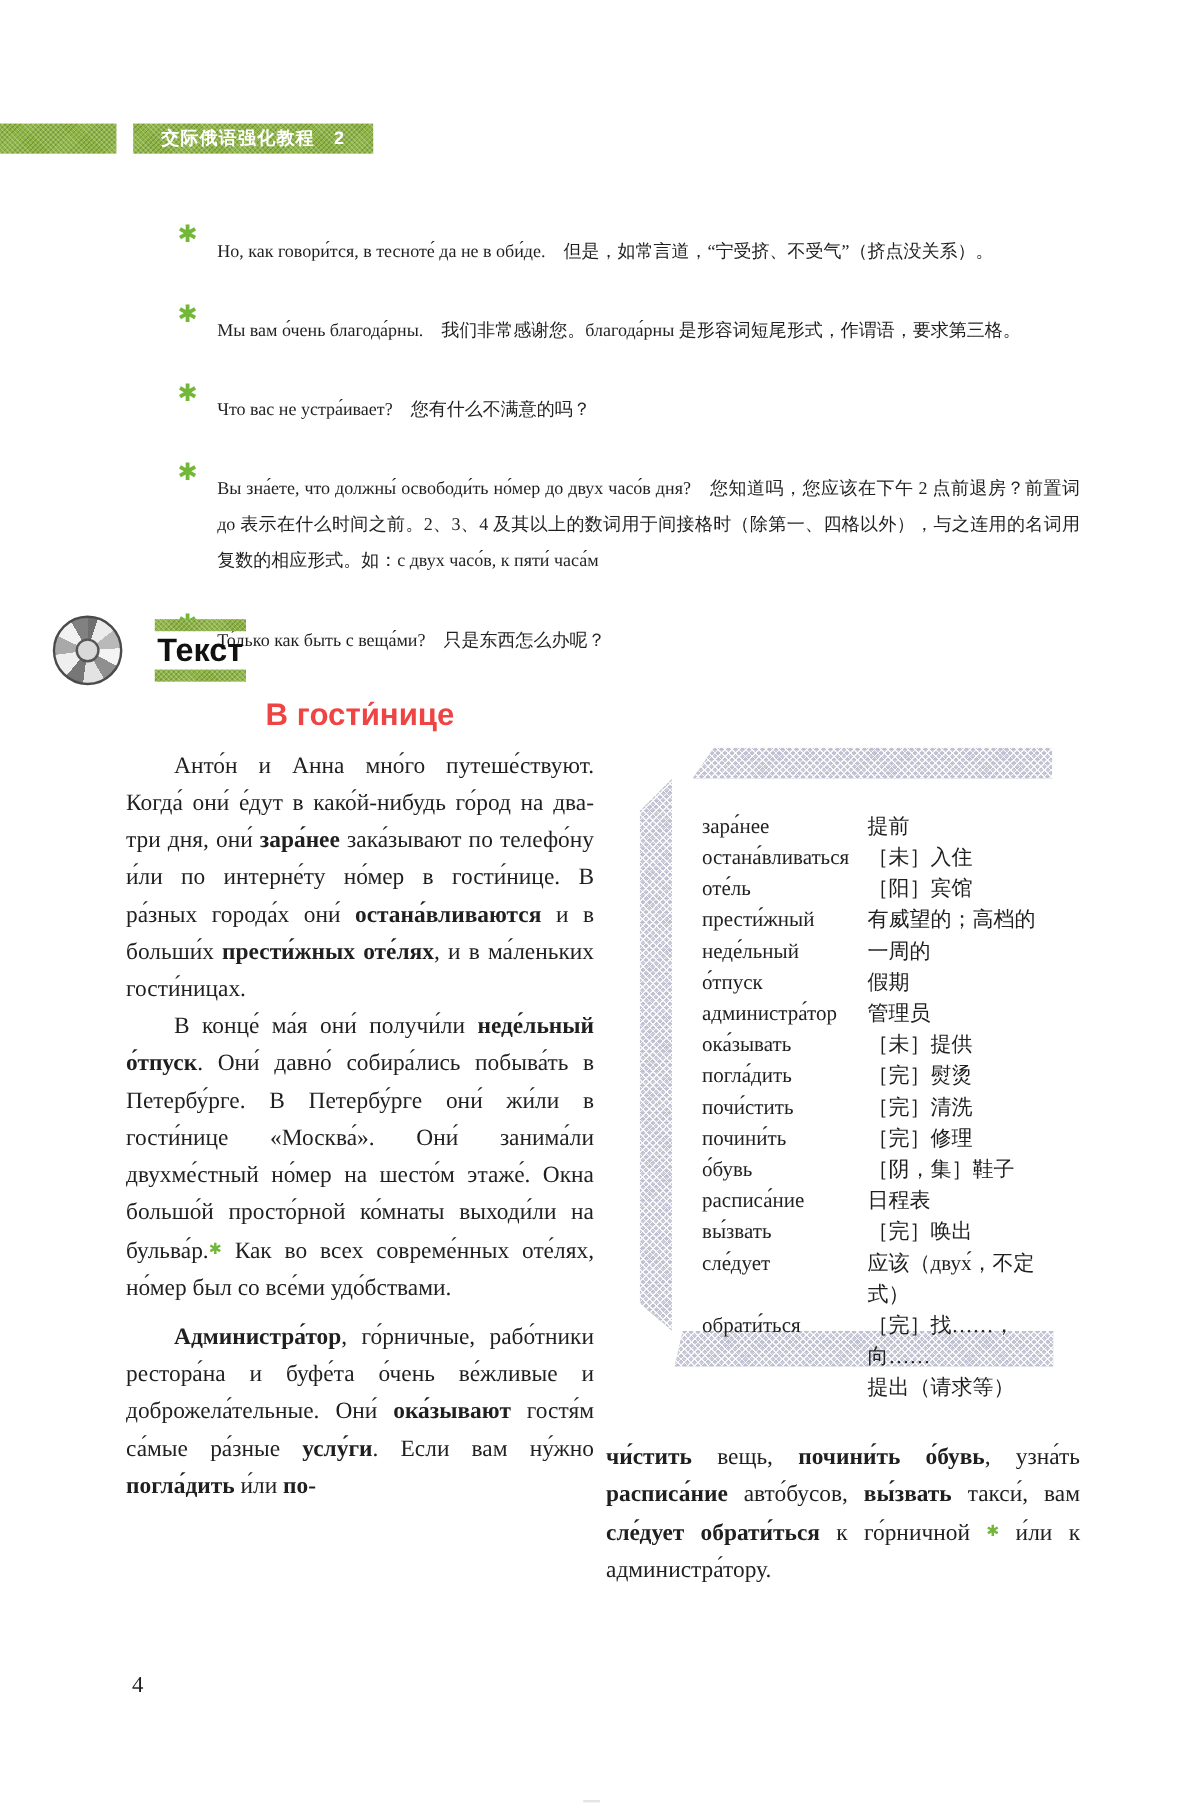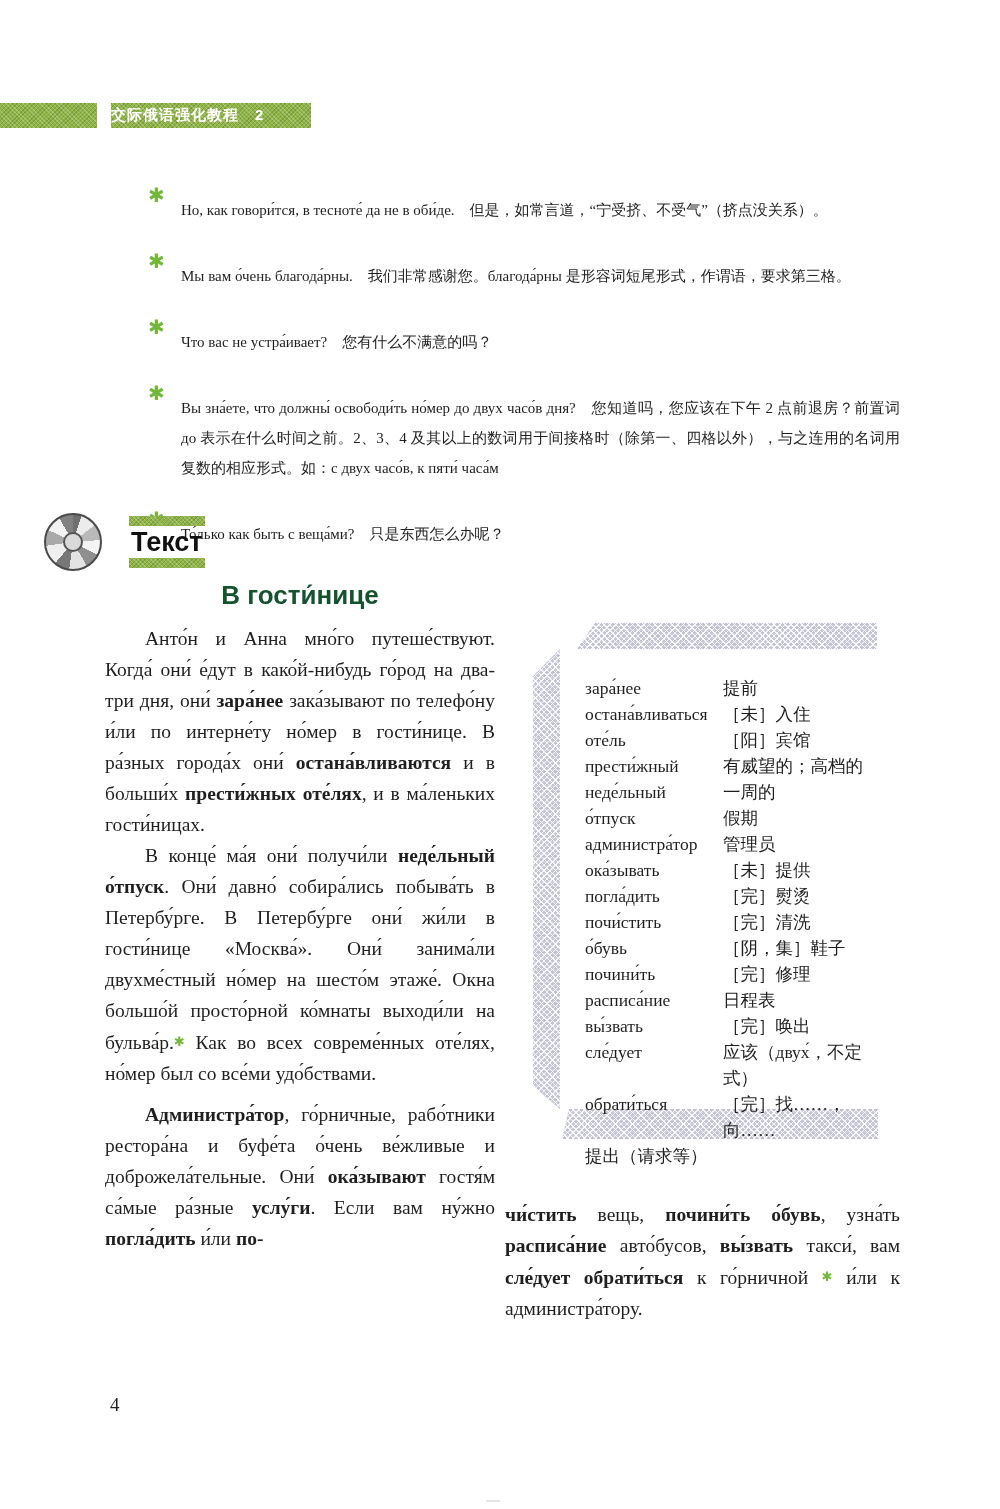--- a/index.html
+++ b/index.html
@@ -12,21 +12,21 @@
                          repeating-linear-gradient(135deg,rgba(60,90,10,.28) 0 1px,transparent 1px 3px);}
   .vb{background-color:#cbccd7;
       background-image:repeating-linear-gradient(45deg,rgba(255,255,255,.85) 0 1px,transparent 1px 4px),
                        repeating-linear-gradient(135deg,rgba(255,255,255,.85) 0 1px,transparent 1px 4px),
                        repeating-linear-gradient(0deg,rgba(150,150,195,.22) 0 2px,transparent 2px 4px);}
 
   
   .header-row{position:absolute;top:103px;left:0;width:100%;height:25px;}
   .header-edge{position:absolute;left:0;top:0;width:97px;height:25px;}
   .header-title{position:absolute;left:111px;top:0;width:200px;height:25px;
-                display:flex;align-items:center;
+                display:flex;align-items:center;justify-content:center;
                 color:#fff;font-family:"Liberation Sans",sans-serif;font-weight:bold;
                 font-size:15px;letter-spacing:1px;}
 
   
   .notes{position:absolute;top:180px;left:148px;width:752px;}
   .note{display:flex;margin-bottom:6px;}
   .star{flex:none;width:33px;color:#72b738;font-size:20px;line-height:30px;font-family:"DejaVu Sans",sans-serif;}
   .ntext{flex:1;text-align:justify;font-size:15px;line-height:30px;}
 
   
@@ -37,42 +37,42 @@
                  #a9a9a9 262deg 296deg,#f2f2f2 296deg 330deg,#818181 330deg 360deg);}
   .cd::after{content:"";position:absolute;left:50%;top:50%;width:16px;height:16px;margin:-10px 0 0 -10px;
              border-radius:50%;background:#d9d9d9;border:2px solid #555;}
   .label-wrap{margin-left:27px;display:inline-flex;flex-direction:column;}
   .gbar{height:10px;}
   .tekst{font-family:"Liberation Sans",sans-serif;font-weight:bold;font-size:27px;line-height:30px;
          color:#111;padding:1px 2px;}
 
   
   .article-title{position:absolute;top:580px;left:105px;width:390px;text-align:center;
-                 color:#14532d;font-family:"Liberation Sans",sans-serif;font-weight:bold;font-size:26px;}
+                 color:#ef4444;font-family:"Liberation Sans",sans-serif;font-weight:bold;font-size:26px;}
   .columns{position:absolute;top:623px;left:105px;width:795px;display:flex;justify-content:space-between;}
   .col-left{width:390px;}
   .col-right{width:395px;margin-left:10px;}
   .para{margin:0;font-size:19.5px;line-height:31px;text-align:justify;text-indent:40px;}
   .para.p3{margin-top:10px;}
   .b{font-weight:bold;}
   .fn{color:#72b738;font-family:"DejaVu Sans",sans-serif;font-size:13px;vertical-align:3px;}
 
   
   .vocab-wrap{position:relative;width:346px;height:516px;margin-left:28px;}
   .vb-top{position:absolute;left:44px;top:0;width:300px;height:26px;
           clip-path:polygon(18px 0,100% 0,100% 100%,0 100%);}
   .vb-left{position:absolute;left:0;top:26px;width:27px;height:460px;
            clip-path:polygon(0 27px,100% 0,100% 100%,0 437px);}
   .vb-bottom{position:absolute;left:29px;top:486px;width:316px;height:30px;
              clip-path:polygon(7px 0,100% 0,100% 100%,0 100%);}
   .vocab-rows{position:absolute;left:52px;top:52px;right:0;}
   .vrow{display:flex;font-size:17.5px;line-height:26px;}
   .vru{min-width:138px;}
   .vzh{flex:1;}
-  .vzh2{font-size:17.5px;line-height:26px;font-family:Liberation Serif, serif;}
+  .vzh2{margin-left:138px;font-size:17.5px;line-height:26px;font-family:Liberation Serif, serif;}
 
   .cont{margin-top:60px;text-indent:0;}
 
   
   .page-number{position:absolute;left:110px;top:1394px;font-size:19px;}
   .print-mark{position:absolute;left:486px;top:1500px;width:14px;height:2px;background:#e3e3e8;}
 </style>
 </head>
 <body>
 
@@ -165,26 +165,26 @@
             </div>
             <div class="vrow">
               <span class="vru">погла́дить</span>
               <span class="vzh">［完］熨烫</span>
             </div>
             <div class="vrow">
               <span class="vru">почи́стить</span>
               <span class="vzh">［完］清洗</span>
             </div>
             <div class="vrow">
+              <span class="vru">почини́ть</span>
+              <span class="vzh">［完］修理</span>
+            </div>
+            <div class="vrow">
               <span class="vru">о́бувь</span>
               <span class="vzh">［阴，集］鞋子</span>
-            </div>
-            <div class="vrow">
-              <span class="vru">почини́ть</span>
-              <span class="vzh">［完］修理</span>
             </div>
             <div class="vrow">
               <span class="vru">расписа́ние</span>
               <span class="vzh">日程表</span>
             </div>
             <div class="vrow">
               <span class="vru">вы́звать</span>
               <span class="vzh">［完］唤出</span>
             </div>
             <div class="vrow">

